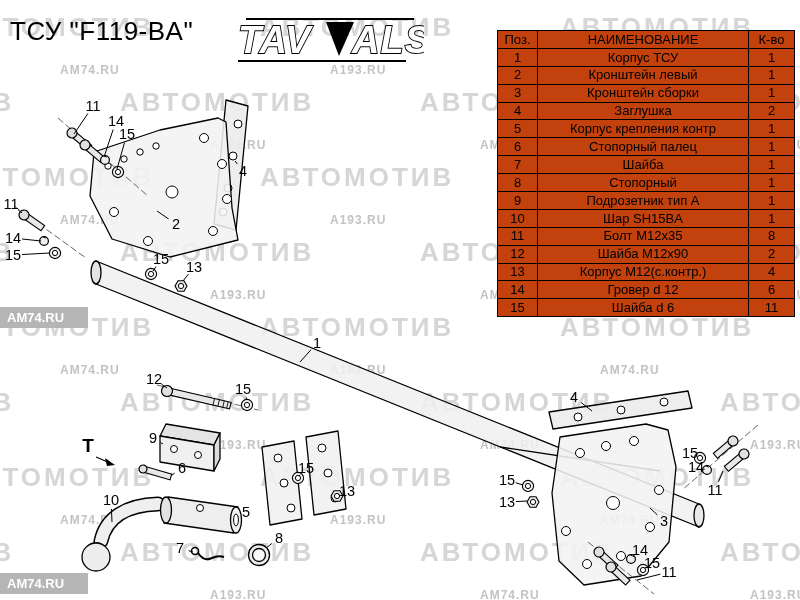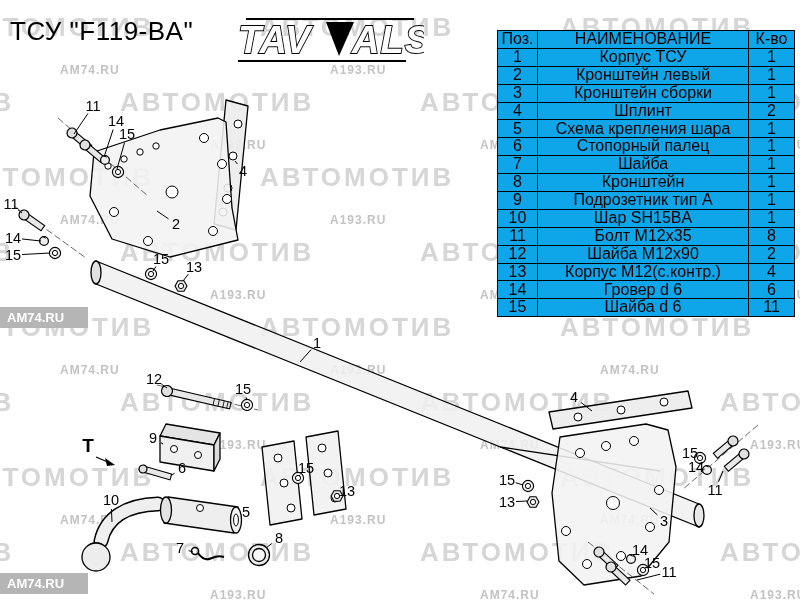--- a/index.html
+++ b/index.html
@@ -12,21 +12,21 @@
   .diagram    { z-index:10; }
 
   .title-block { position:absolute; left:10px; top:14px; z-index:30; color:#000; }
   .title-line { font-size:26px; line-height:34px; letter-spacing:0.5px; white-space:nowrap; }
 
   .logo { position:absolute; left:234px; top:12px; z-index:30; }
   .logo-text { font-family:"Liberation Sans", sans-serif; font-style:italic; font-weight:900;
                font-size:38px; fill:#fff; stroke:#000; stroke-width:1.8; paint-order:stroke; letter-spacing:1px; }
 
   table.parts { position:absolute; left:497px; top:30px; z-index:30; border-collapse:collapse;
-                background:#0ea5e9; font-size:16px; color:#000; }
+                background:#c2410c; font-size:13px; color:#000; }
   .parts th, .parts td { border:1px solid #000; font-weight:normal; text-align:center;
                          height:17.9px; line-height:1.05; padding:0 3px; white-space:nowrap; }
   .col-pos  { width:40px; }
   .col-name { width:211px; }
   .col-qty  { width:46px;margin-left:24px; }
 
   
   .part   { stroke:#000; stroke-width:1.3; stroke-linejoin:round; }
   .hole   { fill:#fff; stroke:#000; stroke-width:1; }
   .cline  { stroke:#555; stroke-width:.9; stroke-dasharray:7 3; fill:none; }
@@ -377,41 +377,41 @@
           <td class="col-name">Кронштейн левый</td>
           <td class="col-qty">1</td>
         </tr>
         <tr>
           <td class="col-pos">3</td>
           <td class="col-name">Кронштейн сборки</td>
           <td class="col-qty">1</td>
         </tr>
         <tr>
           <td class="col-pos">4</td>
-          <td class="col-name">Шплинт</td>
+          <td class="col-name">Заглушка</td>
           <td class="col-qty">2</td>
         </tr>
         <tr>
           <td class="col-pos">5</td>
-          <td class="col-name">Схема крепления шара</td>
+          <td class="col-name">Корпус крепления контр</td>
           <td class="col-qty">1</td>
         </tr>
         <tr>
           <td class="col-pos">6</td>
           <td class="col-name">Стопорный палец</td>
           <td class="col-qty">1</td>
         </tr>
         <tr>
           <td class="col-pos">7</td>
           <td class="col-name">Шайба</td>
           <td class="col-qty">1</td>
         </tr>
         <tr>
           <td class="col-pos">8</td>
-          <td class="col-name">Кронштейн</td>
+          <td class="col-name">Стопорный</td>
           <td class="col-qty">1</td>
         </tr>
         <tr>
           <td class="col-pos">9</td>
           <td class="col-name">Подрозетник тип А</td>
           <td class="col-qty">1</td>
         </tr>
         <tr>
           <td class="col-pos">10</td>
           <td class="col-name">Шар SH15BA</td>
@@ -427,21 +427,21 @@
           <td class="col-name">Шайба М12х90</td>
           <td class="col-qty">2</td>
         </tr>
         <tr>
           <td class="col-pos">13</td>
           <td class="col-name">Корпус М12(с.контр.)</td>
           <td class="col-qty">4</td>
         </tr>
         <tr>
           <td class="col-pos">14</td>
-          <td class="col-name">Гровер d 6</td>
+          <td class="col-name">Гровер d 12</td>
           <td class="col-qty">6</td>
         </tr>
         <tr>
           <td class="col-pos">15</td>
           <td class="col-name">Шайба d 6</td>
           <td class="col-qty">11</td>
         </tr>
       </tbody>
   </table>
 

